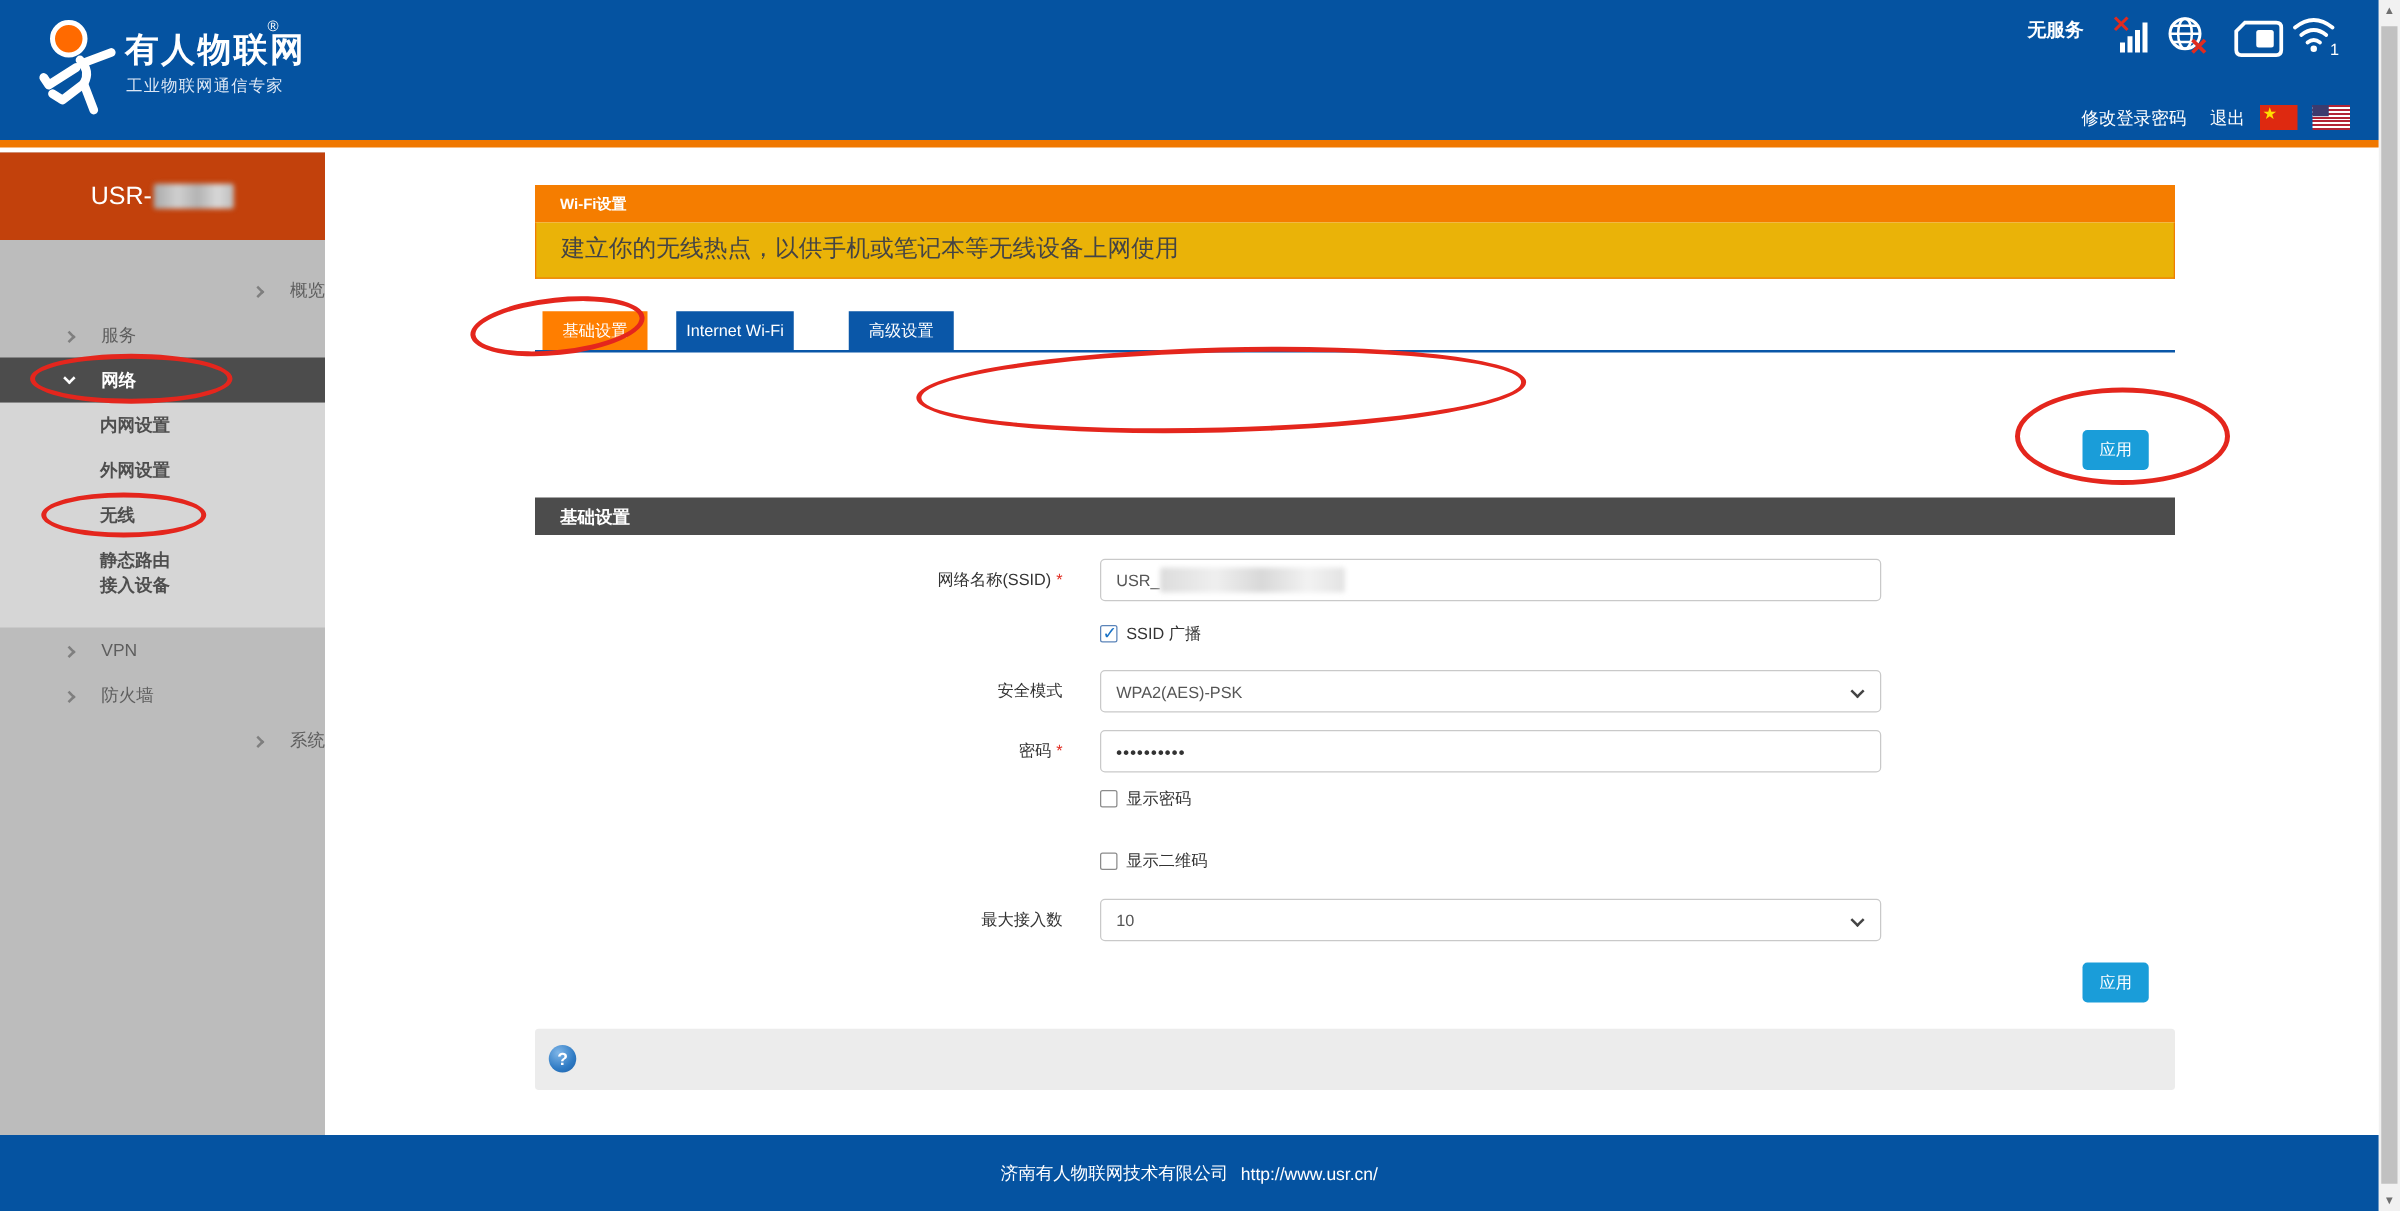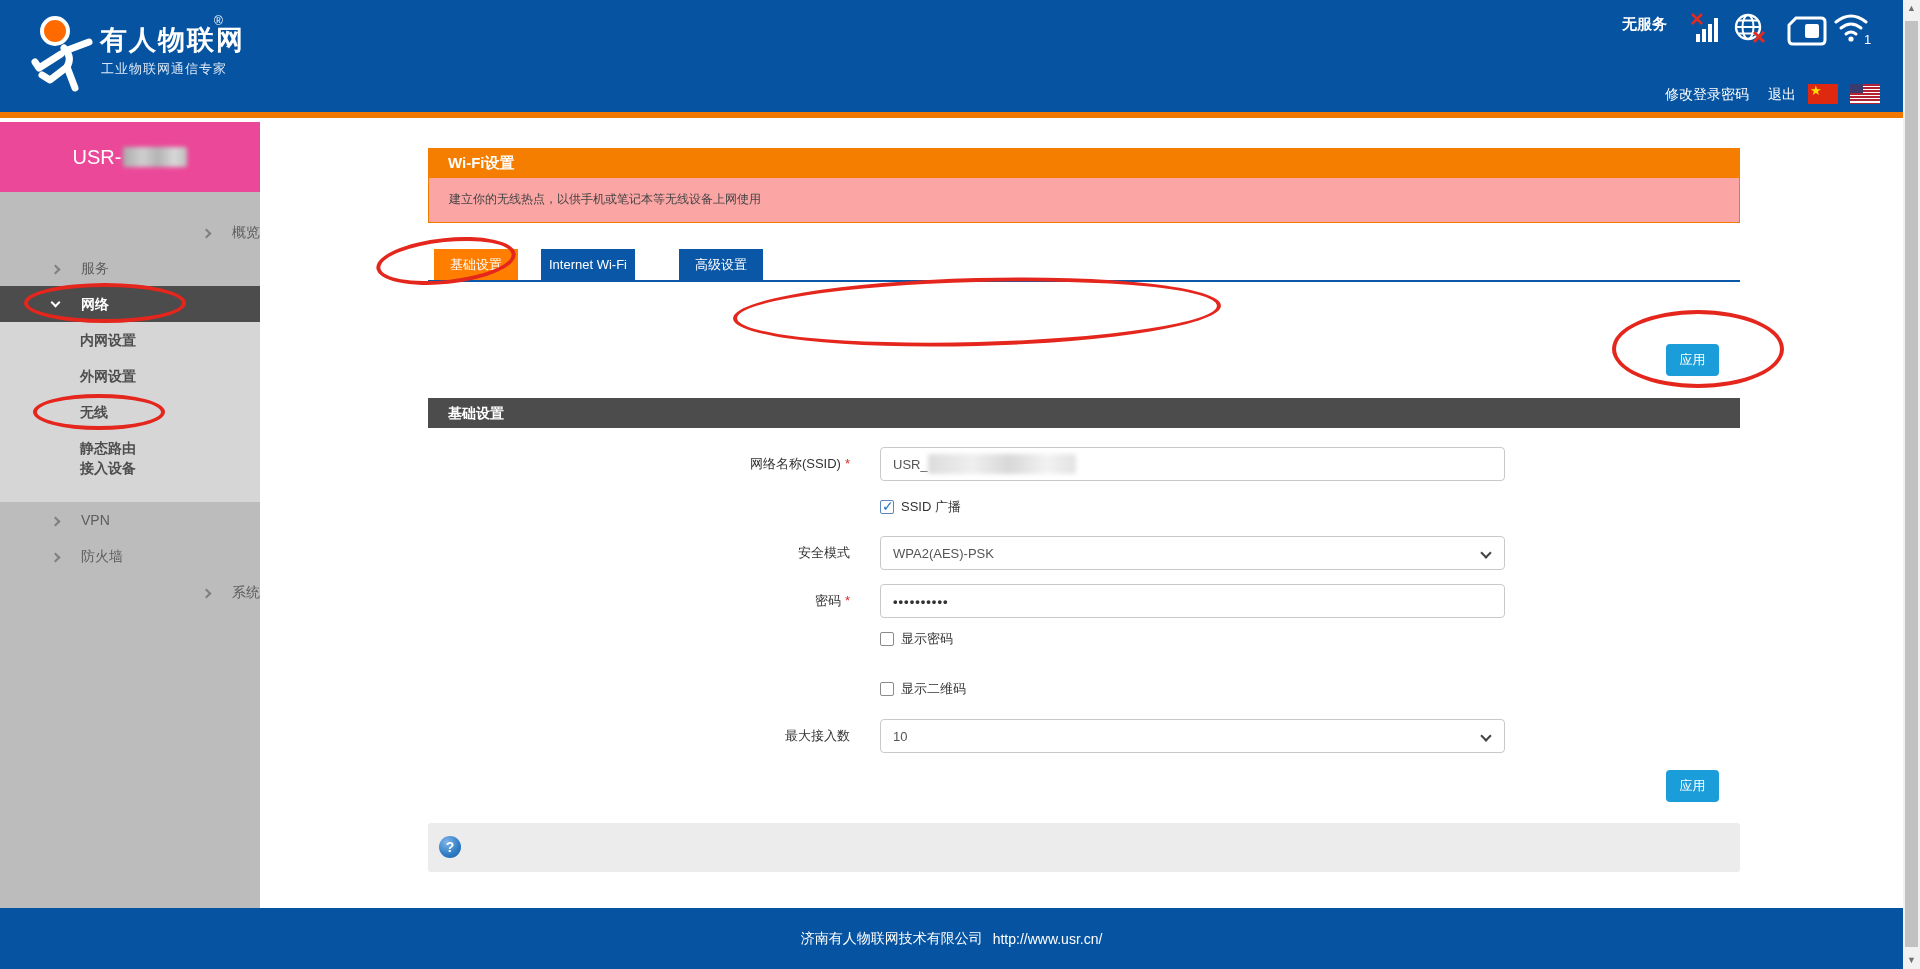--- a/index.html
+++ b/index.html
@@ -26,42 +26,42 @@
   #flag-us .canton { position:absolute; left:0; top:0; width:13px; height:9px; background:#3c3b6e; }
 
   
   #scrollbar { position:absolute; right:0; top:0; width:17px; height:969px; background:#f1f1f1; }
   #scroll-thumb { position:absolute; left:2px; top:21px; width:13px; height:926px; background:#c1c1c1; }
   .scroll-arrow { position:absolute; left:0; width:17px; height:17px; color:#6f6f6f; font-size:9px;
                   text-align:center; line-height:17px; cursor:pointer; }
 
   
   #sidebar { position:absolute; left:0; top:122px; width:260px; height:786px; background:#bcbcbc; }
-  #sidebar-header { position:absolute; left:0; top:0; width:260px; height:70px; background:#ec4899;
+  #sidebar-header { position:absolute; left:0; top:0; width:260px; height:70px; background:#c2410c;
                     display:flex; align-items:center; justify-content:center; color:#fff; font-size:20px; }
   #submenu-bg { position:absolute; left:0; top:200px; width:260px; height:180px; background:#d6d6d6; }
   .side-item { position:absolute; left:0; width:260px; height:36px; line-height:36px; font-size:14px;
                color:#5e5e5e; cursor:pointer; }
   .side-item .lbl { margin-left:22px; }
   .side-group { padding-left:52px; }
   .side-sub { padding-left:80px; color:#4e4e4e;font-weight:bold; }
   .side-selected { background:#4c4c4c; color:#fff; }
   .chev { display:inline-block; width:7px; height:7px; border-right:2px solid #7f7f7f; border-bottom:2px solid #7f7f7f; }
   .chev-right { transform:rotate(-45deg); }
   .chev-down  { transform:rotate(45deg); border-color:#fff; margin-bottom:3px; }
 
   .redacted { display:inline-block; vertical-align:middle; border-radius:2px; filter:blur(2px);
               background:linear-gradient(90deg,#a9a9a9,#cfcfcf 30%,#b3b3b3 55%,#d8d8d8 80%,#bdbdbd); }
 
   
   #main { position:absolute; left:428px; top:122px; width:1312px; height:786px; }
   #panel-title-bar { position:absolute; left:0; top:26px; width:1312px; height:30px; background:#f57d00;
-                     color:#fff; font-size:15px; font-weight:bold; line-height:30px; padding-left:20px; }
-  #panel-desc { position:absolute; left:0; top:56px; width:1312px; height:45px; background:#fca5a5;
-                border:1px solid #f07d00; border-top:none; color:#444; font-size:12px; line-height:43px; padding-left:20px; }
+                     color:#fff; font-size:12px; font-weight:bold; line-height:30px; padding-left:20px; }
+  #panel-desc { position:absolute; left:0; top:56px; width:1312px; height:45px; background:#eab308;
+                border:1px solid #f07d00; border-top:none; color:#444; font-size:19px; line-height:43px; padding-left:20px; }
 
   .tab { position:absolute; top:127px; height:31px; line-height:31px; text-align:center; color:#fff;
          font-size:13px; cursor:pointer; }
   .tab-blue { background:#0a57a8; }
   .tab-active { background:#ff7e00; }
   #tab-underline { position:absolute; left:0; top:158px; width:1312px; height:2px; background:#0a57a8; }
 
   #wifi-switch-row { position:absolute; left:0; top:176px; width:1312px; height:28px; font-size:13px; color:#333; }
   .radio { display:inline-block; width:14px; height:14px; border:1px solid #767676; border-radius:50%;
            background:#fff; vertical-align:-3px; margin-right:6px; position:relative; cursor:pointer; }

